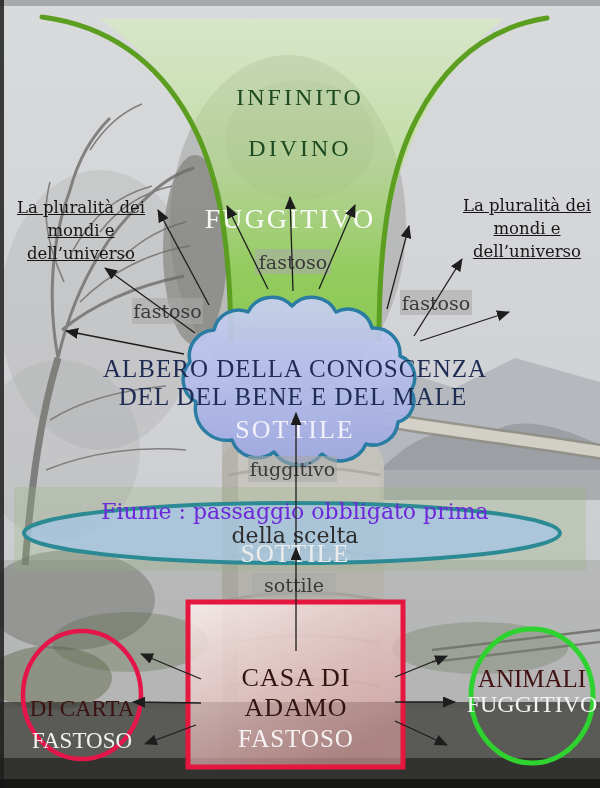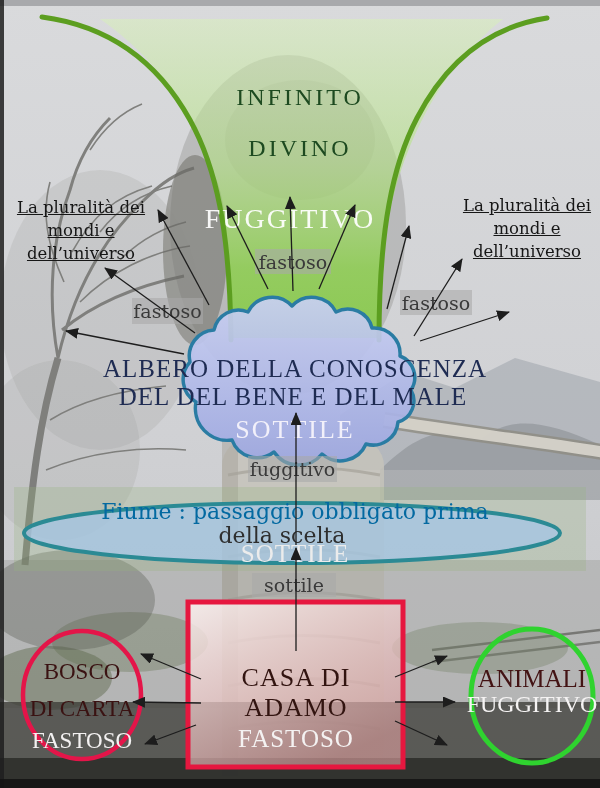--- a/index.html
+++ b/index.html
@@ -13,22 +13,22 @@
   .t-fuggitivo-f{left:170px;top:203px;width:240px;font-size:28px;letter-spacing:2px;color:rgba(255,255,255,.93);}
 
   .t-note{font-family:"DejaVu Serif",serif;font-size:16.5px;line-height:23px;color:#161616;text-decoration:underline;}
   .t-note-left {left:8px;  top:196px;width:146px;}
   .t-note-right{left:447px;top:194px;width:160px;}
 
   .t-cloud1{left:88px;top:355px;width:414px;font-size:25px;letter-spacing:1px;color:#1e2b52;}
   .t-cloud2{left:88px;top:383px;width:410px;font-size:25px;letter-spacing:1px;color:#1e2b52;}
   .t-cloud-sottile{left:190px;top:415px;width:210px;font-size:26px;letter-spacing:2px;color:#f2f0fa;}
 
-  .t-fiume1{left:95px;top:499px;width:400px;font-size:22px;color:#0369a1;font-family:"DejaVu Serif",serif;}
-  .t-fiume2{left:82px;top:523px;width:400px;font-size:22px;color:#2e2e2e;font-family:"DejaVu Serif",serif;}
+  .t-fiume1{left:95px;top:499px;width:400px;font-size:22px;color:#6d28d9;font-family:"DejaVu Serif",serif;}
+  .t-fiume2{left:95px;top:523px;width:400px;font-size:22px;color:#2e2e2e;font-family:"DejaVu Serif",serif;}
   .t-river-sottile{left:190px;top:540px;width:210px;font-size:25px;letter-spacing:1px;color:#ececec;}
 
   .t-casa   {left:188px;top:663px;width:216px;font-size:26px;letter-spacing:1px;color:#321410;}
   .t-casa-k {left:188px;top:725px;width:216px;font-size:25px;letter-spacing:1px;color:#f4f2f2;}
 
   .t-bosco  {left:22px;top:659px;width:120px;font-size:23px;color:#3a1212;}
   .t-carta  {left:12px;top:696px;width:140px;font-size:23px;color:#3a1212;}
   .t-bosco-k{left:22px;top:728px;width:120px;font-size:23px;color:#f3f1f1;}
 
   .t-animali  {left:466px;top:665px;width:132px;font-size:25px;color:#431314;}
@@ -170,21 +170,20 @@
   <div class="txt t-cloud1">ALBERO DELLA CONOSCENZA</div>
   <div class="txt t-cloud-sottile">SOTTILE</div>
 
   <div class="txt t-fiume1">Fiume : passaggio obbligato prima</div>
   <div class="txt t-fiume2">della scelta</div>
   <div class="txt t-river-sottile">SOTTILE</div>
 
   <div class="txt t-casa">CASA DI ADAMO</div>
   <div class="txt t-casa-k">FASTOSO</div>
 
-  <div class="txt t-bosco">BOSCO</div>
   <div class="txt t-carta">DI CARTA</div>
   <div class="txt t-bosco-k">FASTOSO</div>
 
   <div class="txt t-animali">ANIMALI</div>
   <div class="txt t-animali-k">FUGGITIVO</div>
 
   <div class="gbox g-top">fastoso</div>
   <div class="gbox g-left">fastoso</div>
   <div class="gbox g-right">fastoso</div>
   <div class="gbox g-fugg">fuggitivo</div>

